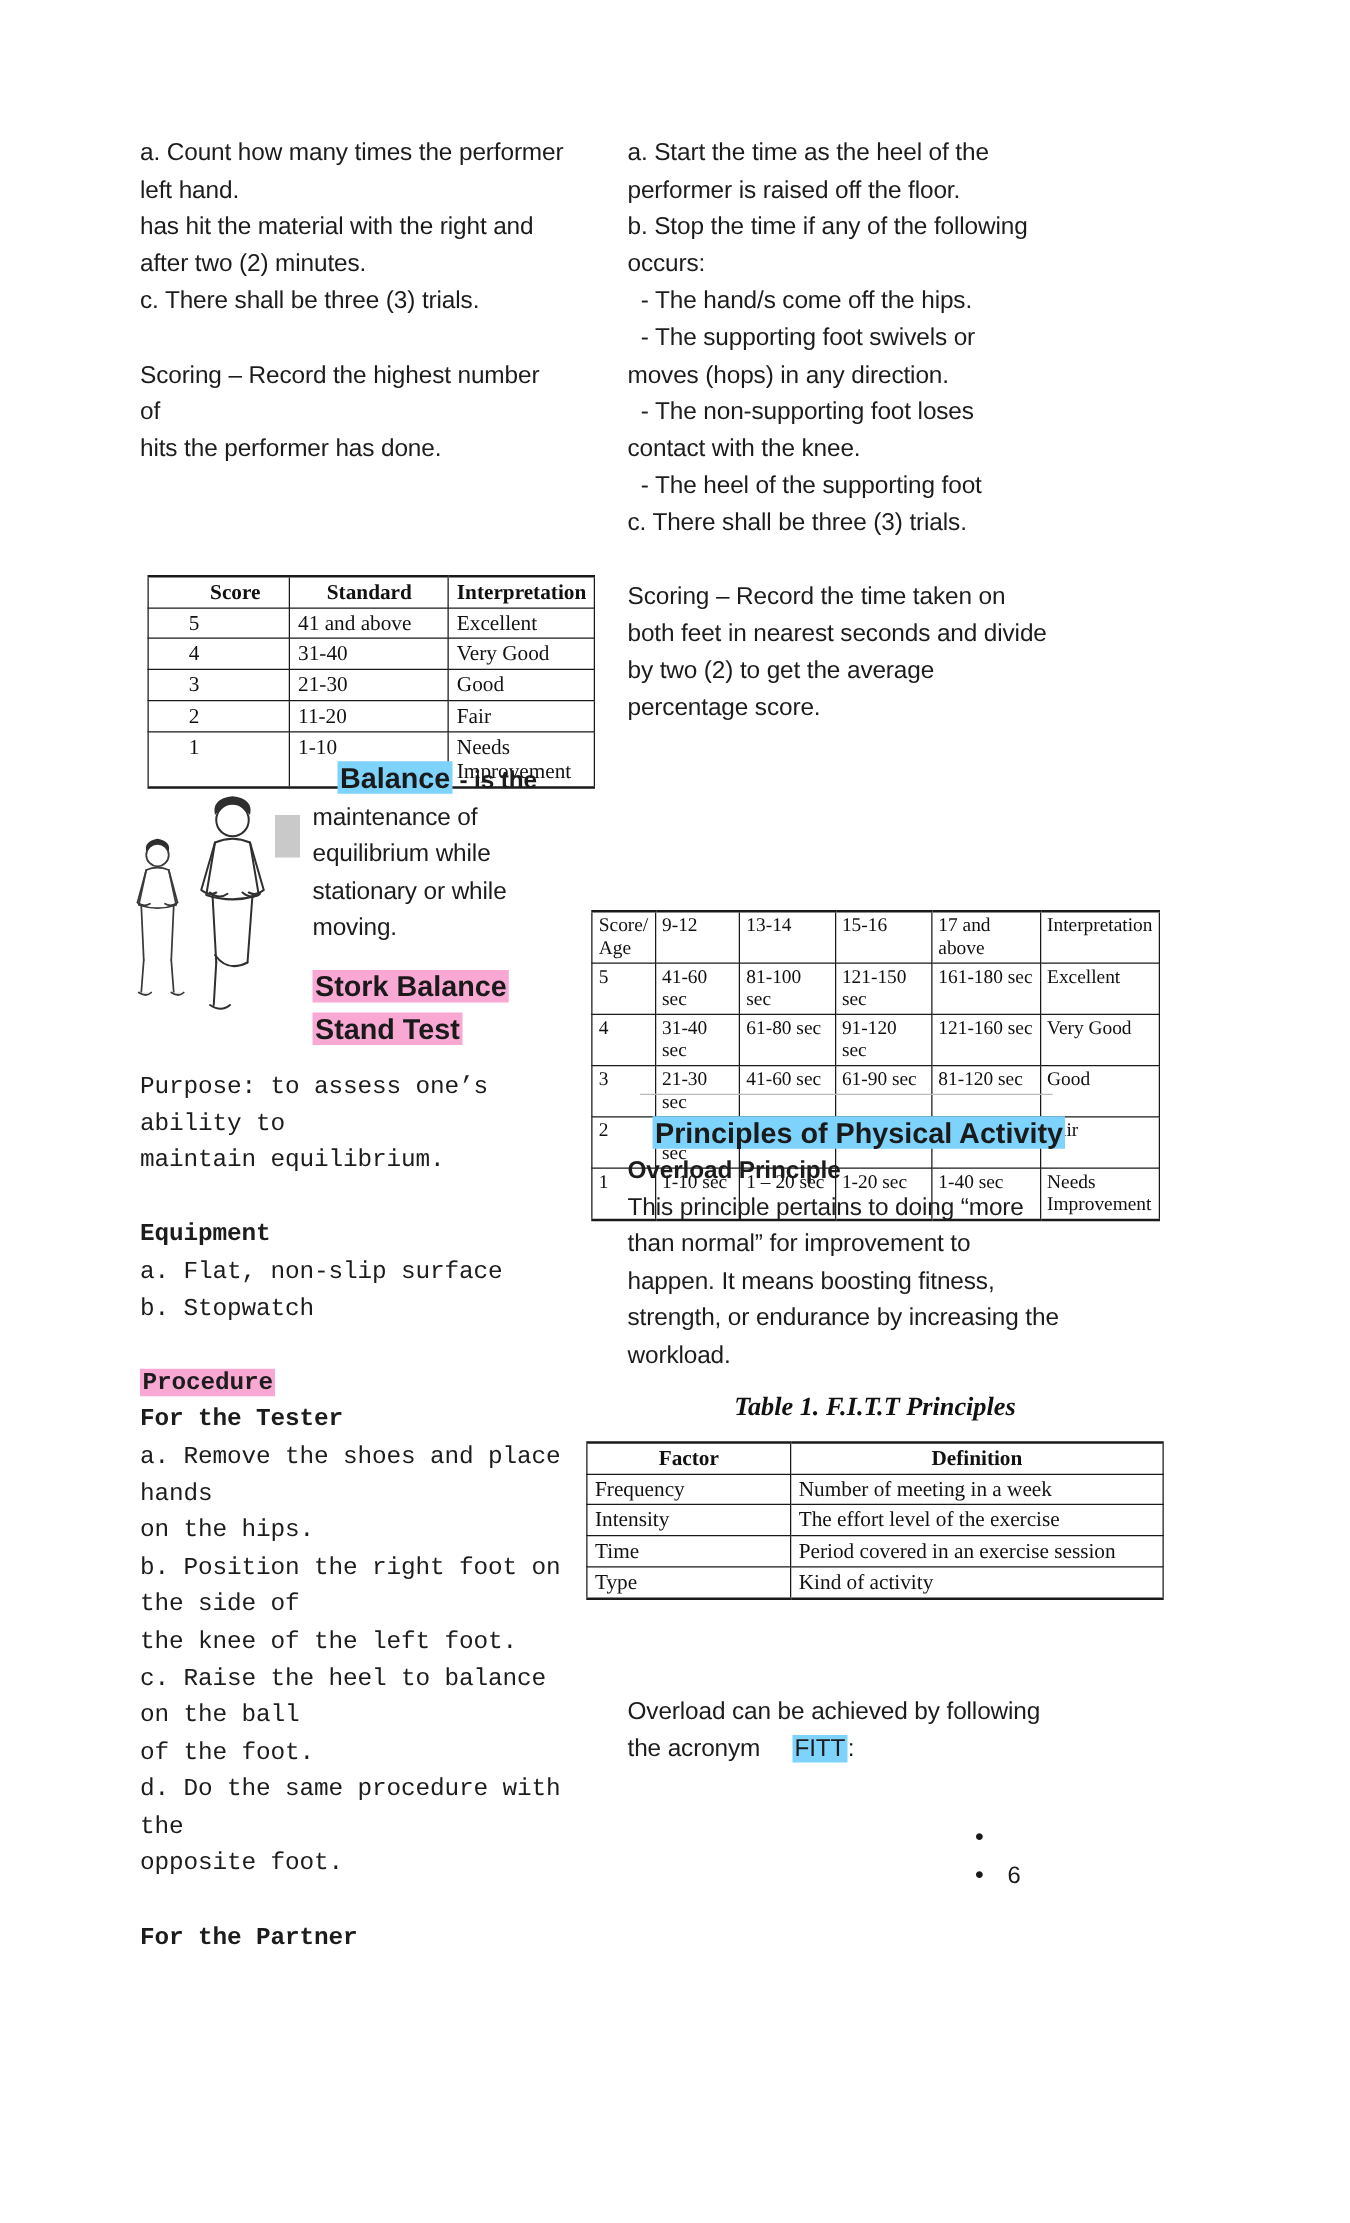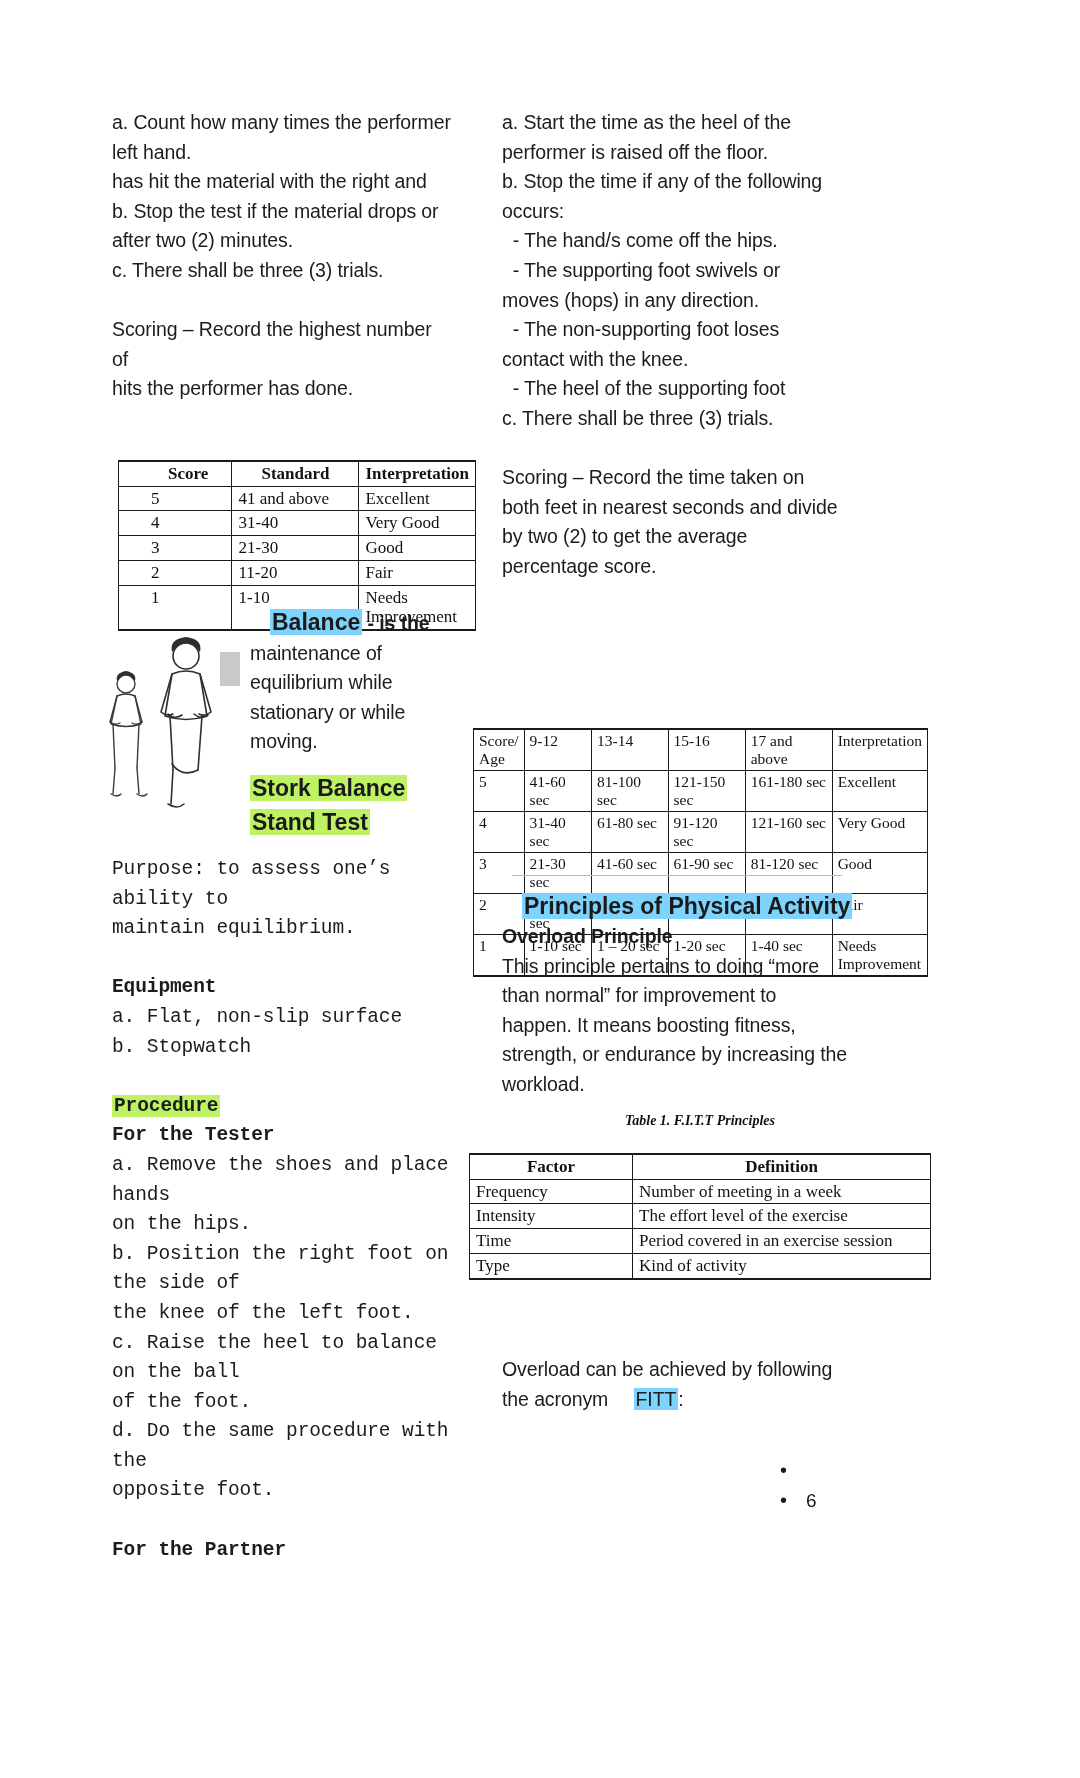--- a/index.html
+++ b/index.html
@@ -17,21 +17,21 @@
 
   .ln{
     font-size:19.5px;line-height:29.6px;letter-spacing:-0.1px;
     color:#1c1c1c;white-space:pre-wrap;
   }
   .ln.b{font-weight:bold;}
   .gap{height:29.6px;}
   .gap-s{height:14px;}
 
   .hl-pink{background:#7dd3fc;padding:0 2px;margin-left:20px;}
-  .hl-violet{background:#bef264;padding:0 2px;}
+  .hl-violet{background:#f9a8d4;padding:0 2px;}
 
   .rule{border:0;border-top:1.6px solid #b9b9b9;margin:0;}
 
   
   .stbl{
     border-collapse:collapse;font-family:"Liberation Serif", serif;
     font-size:17px;color:#111;background:#fff;
   }
   .stbl td,.stbl th{
     border:1.3px solid #1a1a1a;padding:2px 6px;
@@ -55,21 +55,21 @@
   .tbl-age td:nth-child(4){width:72px;}
   .tbl-age td:nth-child(5){width:82px;}
 
   
   .tbl-fitt{position:absolute;left:469px;top:1153px;width:462px;font-size:17px;}
   .tbl-fitt td:nth-child(1),.tbl-fitt th:nth-child(1){width:150px;}
 
   .fitt-caption{
     position:absolute;left:469px;top:1113px;width:462px;text-align:center;
     font-family:"Liberation Serif", serif;font-weight:bold;font-style:italic;
-    font-size:14px;color:#111;
+    font-size:21px;color:#111;
   }
 
   
   .sep-left{position:absolute;left:118px;top:592px;width:330px;}
   .sep-right{position:absolute;left:512px;top:875px;width:330px;}
 
   
   .figure{position:absolute;left:90px;top:608px;width:160px;height:220px;}
 
   
@@ -85,21 +85,20 @@
 </style>
 </head>
 <body>
 
 <div class="page">
 
   <div class="col col-left">
     <div class="ln">a. Count how many times the performer</div>
     <div class="ln">left hand.</div>
     <div class="ln">has hit the material with the right and</div>
-    <div class="ln">b. Stop the test if the material drops or</div>
     <div class="ln">after two (2) minutes.</div>
     <div class="ln">c. There shall be three (3) trials.</div>
     <div class="gap"></div>
     <div class="ln"><span class="b">Scoring</span><span> – Record the highest number of</span></div>
     <div class="ln">hits the performer has done.</div>
   </div>
 
   <hr class="rule sep-left">
 
   <table class="stbl tbl-score">

